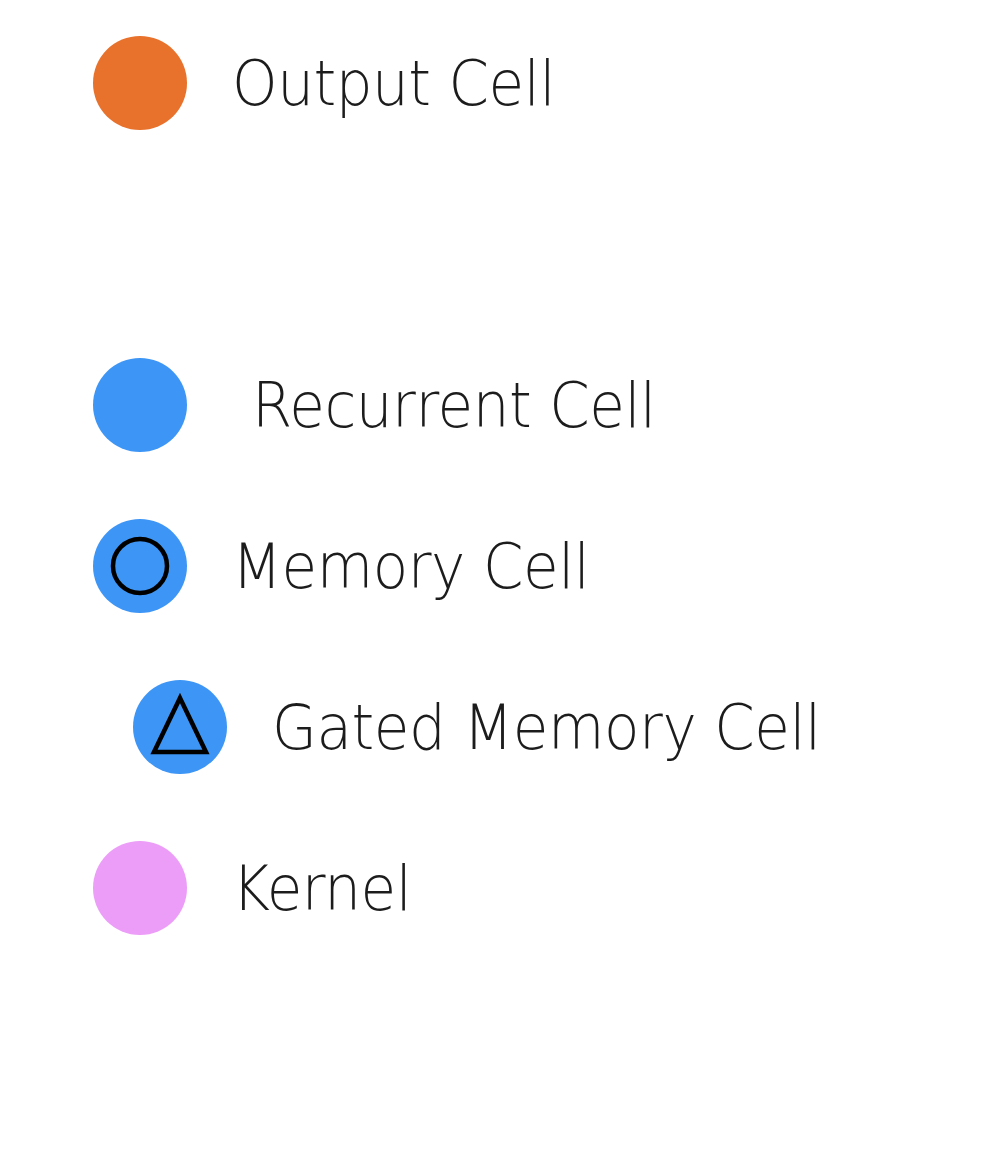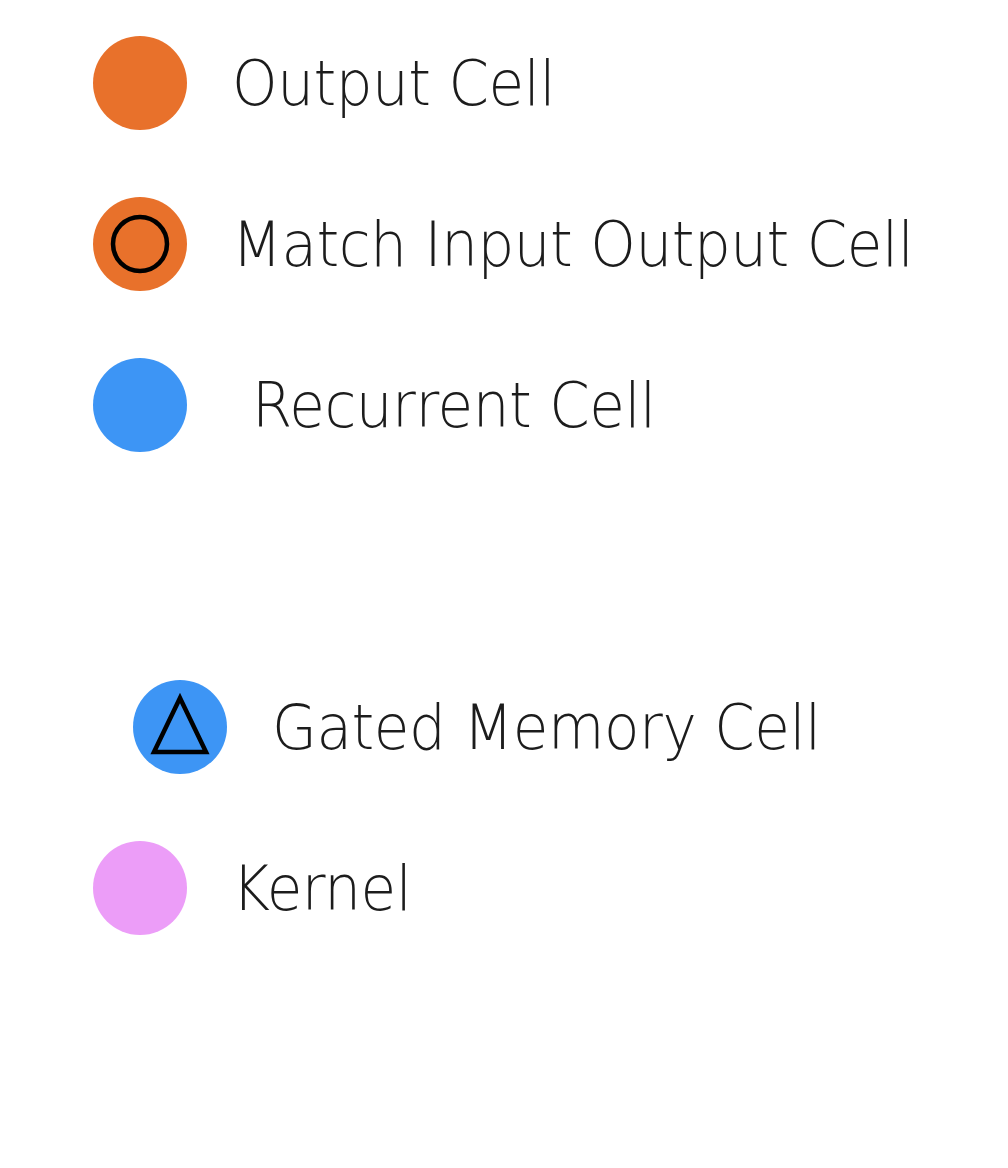--- a/index.html
+++ b/index.html
@@ -59,39 +59,39 @@
 
   <div class="legend-row" style="top:35px;">
     <span class="legend-symbol">
       <svg viewBox="0 0 96 96" xmlns="http://www.w3.org/2000/svg" aria-hidden="true">
         <circle class="sym-outer" cx="48" cy="48" r="47" fill="#E8712B"></circle>
       </svg>
     </span>
     <span class="legend-label">Output Cell</span>
   </div>
 
-  <div class="legend-row" style="top:196px;">
-    <span class="legend-symbol">
-      <svg viewBox="0 0 96 96" xmlns="http://www.w3.org/2000/svg" aria-hidden="true">
-        <circle class="sym-outer" cx="48" cy="48" r="47" fill="#E8712B"></circle>
-        <circle class="sym-inner" cx="48" cy="48" r="27" fill="none" stroke="#000000" stroke-width="4.5"></circle>
-      </svg>
-    </span>
-    <span class="legend-label">Match Input Output Cell</span>
-  </div>
 
   <div class="legend-row" style="top:357px;gap:20px;">
     <span class="legend-symbol">
       <svg viewBox="0 0 96 96" xmlns="http://www.w3.org/2000/svg" aria-hidden="true">
         <circle class="sym-outer" cx="48" cy="48" r="47" fill="#3D95F5"></circle>
       </svg>
     </span>
     <span class="legend-label">Recurrent Cell</span>
   </div>
 
+  <div class="legend-row" style="top:518px;">
+    <span class="legend-symbol">
+      <svg viewBox="0 0 96 96" xmlns="http://www.w3.org/2000/svg" aria-hidden="true">
+        <circle class="sym-outer" cx="48" cy="48" r="47" fill="#3D95F5"></circle>
+        <circle class="sym-inner" cx="48" cy="48" r="27" fill="none" stroke="#000000" stroke-width="4.5"></circle>
+      </svg>
+    </span>
+    <span class="legend-label">Memory Cell</span>
+  </div>
 
   <div class="legend-row" style="top:679px;margin-left:40px;">
     <span class="legend-symbol">
       <svg viewBox="0 0 96 96" xmlns="http://www.w3.org/2000/svg" aria-hidden="true">
         <circle class="sym-outer" cx="48" cy="48" r="47" fill="#3D95F5"></circle>
         <polygon class="sym-inner" points="48,19 74,73 22,73" fill="none" stroke="#000000" stroke-width="4.5" stroke-linejoin="miter"></polygon>
       </svg>
     </span>
     <span class="legend-label">Gated Memory Cell</span>
   </div>

